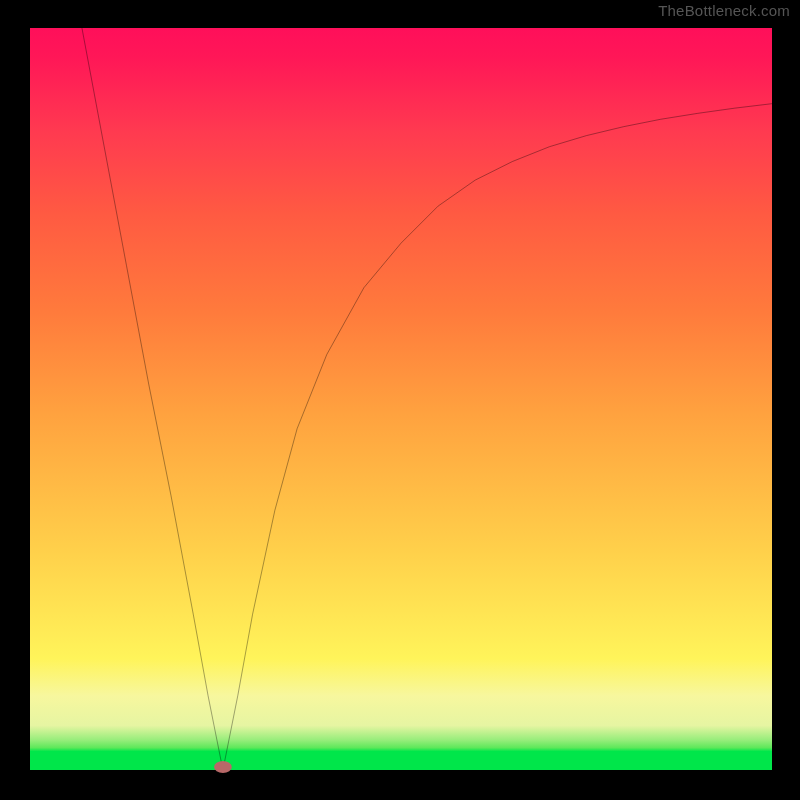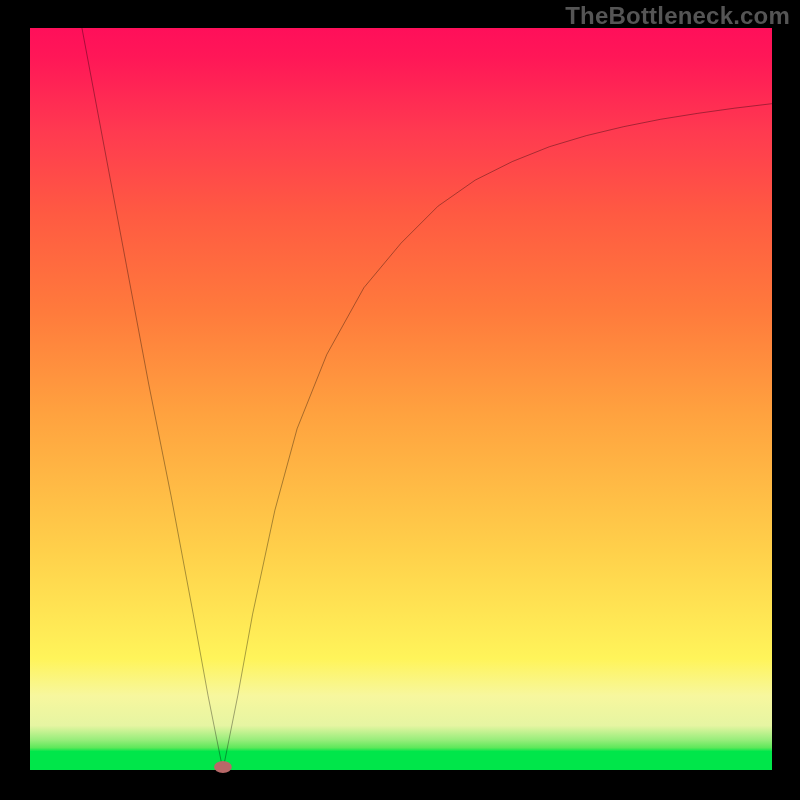--- a/index.html
+++ b/index.html
@@ -15,22 +15,22 @@
     position: relative;
     width: 800px;
     height: 800px;
     background: #000;
   }
   .watermark {
     position: absolute;
     top: 2px;
     right: 10px;
     color: #555;
-    font-size: 24px;
-    font-weight: 700;
+    font-size: 15px;
+    font-weight: 400;
     letter-spacing: 0.2px;
     z-index: 10;
   }
   .plot-area {
     position: absolute;
     left: 30px;
     top: 28px;
     width: 742px;
     height: 742px;
     background: linear-gradient(to top,

